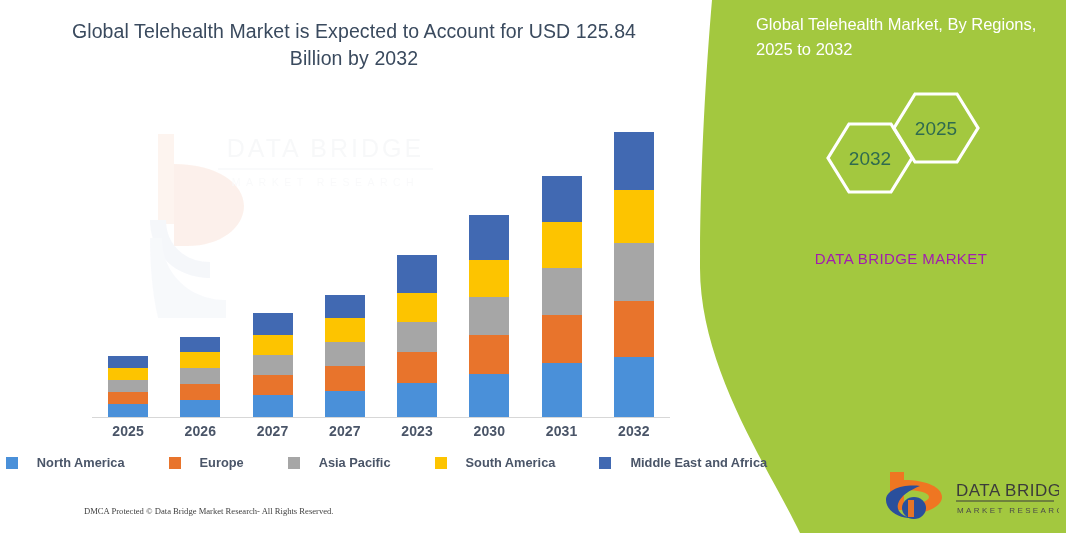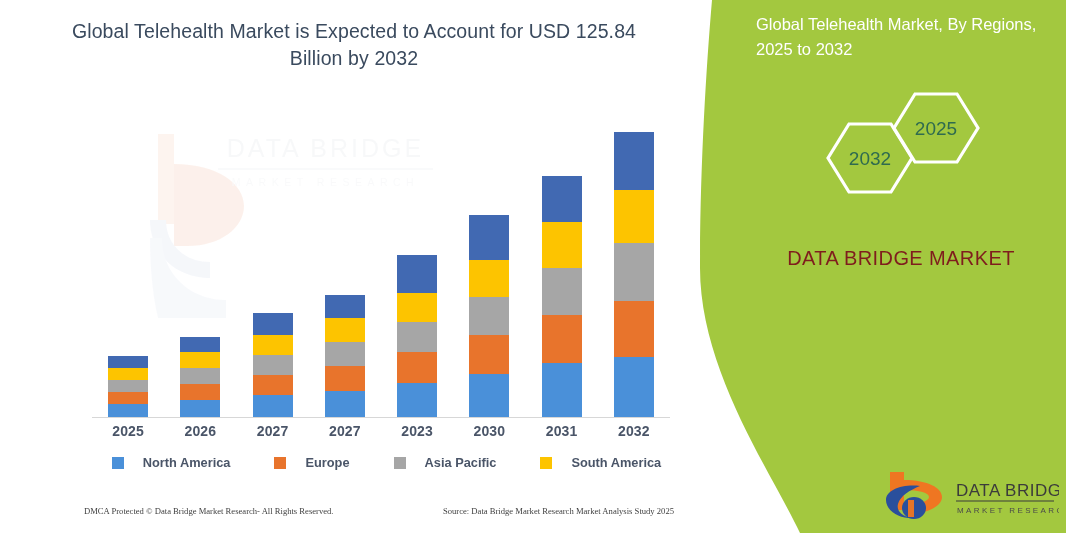--- a/index.html
+++ b/index.html
@@ -162,23 +162,23 @@
     position: absolute;
     left: 110px; top: 86px;
     width: 190px; height: 120px;
   }
   #hexes svg { display: block; }
   #brand-text {
     position: absolute;
     left: 50px; top: 244px;
     width: 290px;
     text-align: center;
-    font-size: 20px;
+    font-size: 15px;
     line-height: 29px;
-    color: #7f1d1d;
+    color: #a21caf;
     letter-spacing: .4px;
   }
   #logo {
     position: absolute;
     left: 178px; top: 470px;
     width: 175px; height: 56px;
   }
   #logo svg { display: block; }
 </style>
 </head>
@@ -311,25 +311,28 @@
           <span class="legend-label">Europe</span>
         </div>
         <div class="legend-item">
           <span class="legend-swatch" style="background: rgb(166, 166, 166);"></span>
           <span class="legend-label">Asia Pacific</span>
         </div>
         <div class="legend-item">
           <span class="legend-swatch" style="background: rgb(253, 196, 0);"></span>
           <span class="legend-label">South America</span>
         </div>
+        <div class="legend-item">
+          <span class="legend-swatch" style="background: rgb(65, 105, 178);"></span>
+          <span class="legend-label">Middle East and Africa</span>
+        </div>
       </div>
 
     <div id="footer">
       <span>DMCA Protected © Data Bridge Market Research- All Rights Reserved.</span>
-      <span>Source: Data Bridge Market Research Market Analysis Study 2025</span>
     </div>
   </div>
 
   <div id="right-panel">
 
     <div id="right-title">Global Telehealth Market, By Regions, 2025 to 2032</div>
 
     <div id="hexes">
       <svg width="190" height="120" viewBox="0 0 190 120" xmlns="http://www.w3.org/2000/svg">
 

